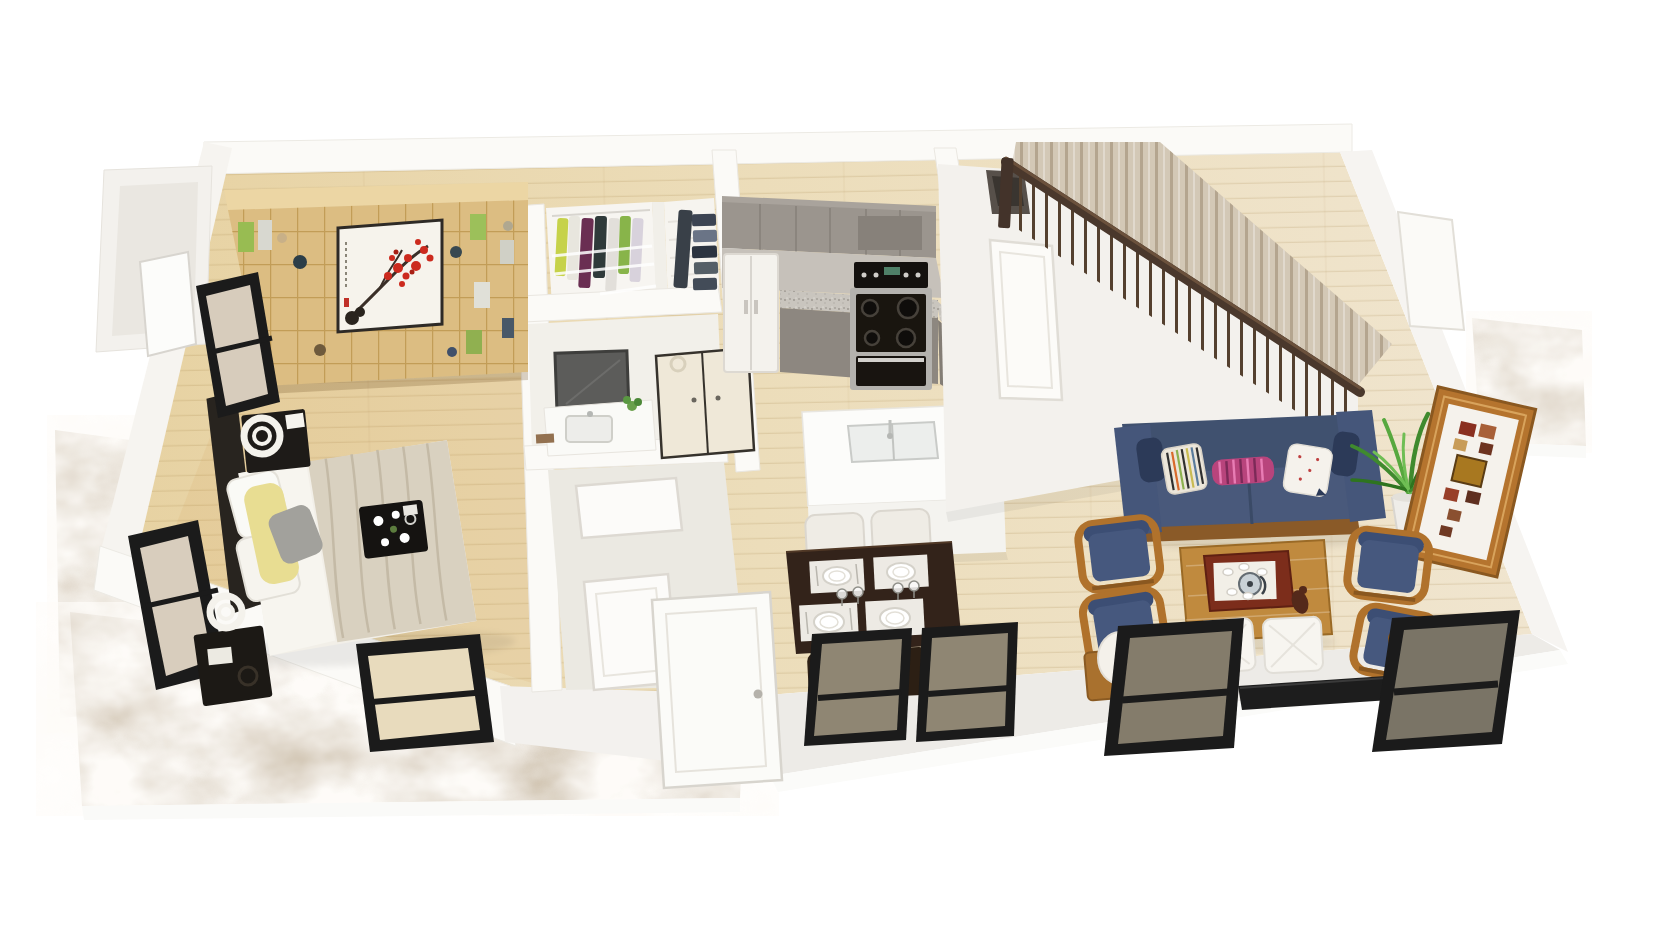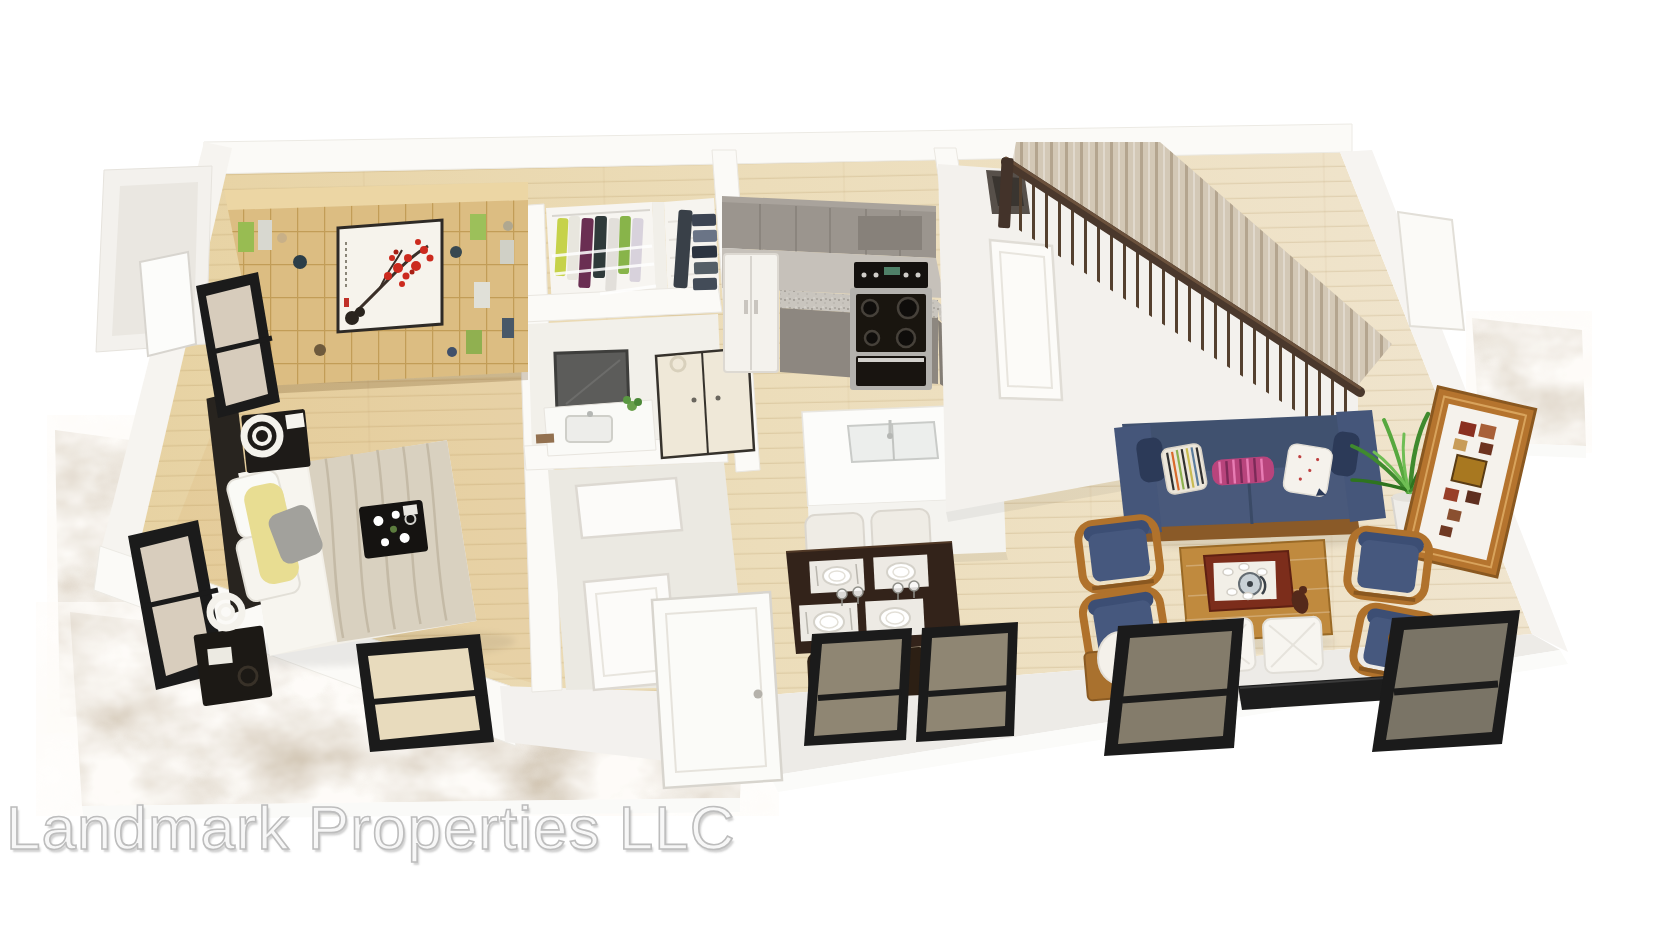--- a/index.html
+++ b/index.html
@@ -560,14 +560,13 @@
       <line x1="1122" y1="700" x2="1228" y2="692" style="stroke:var(--window_frame,#1b1b1b)" stroke-width="7"></line>
     </g>
     <g>
       <polygon points="1392,618 1520,610 1502,744 1372,752" style="fill:var(--window_frame,#1b1b1b)"></polygon>
       <polygon points="1404,630 1508,623 1492,732 1386,740" fill="rgba(240,226,195,0.45)"></polygon>
       <line x1="1394" y1="692" x2="1498" y2="684" style="stroke:var(--window_frame,#1b1b1b)" stroke-width="7"></line>
     </g>
   </g>
 </svg>
 
-<div class="watermark">Landmark Properties LLC</div>
 </div>
 
 </body></html>

